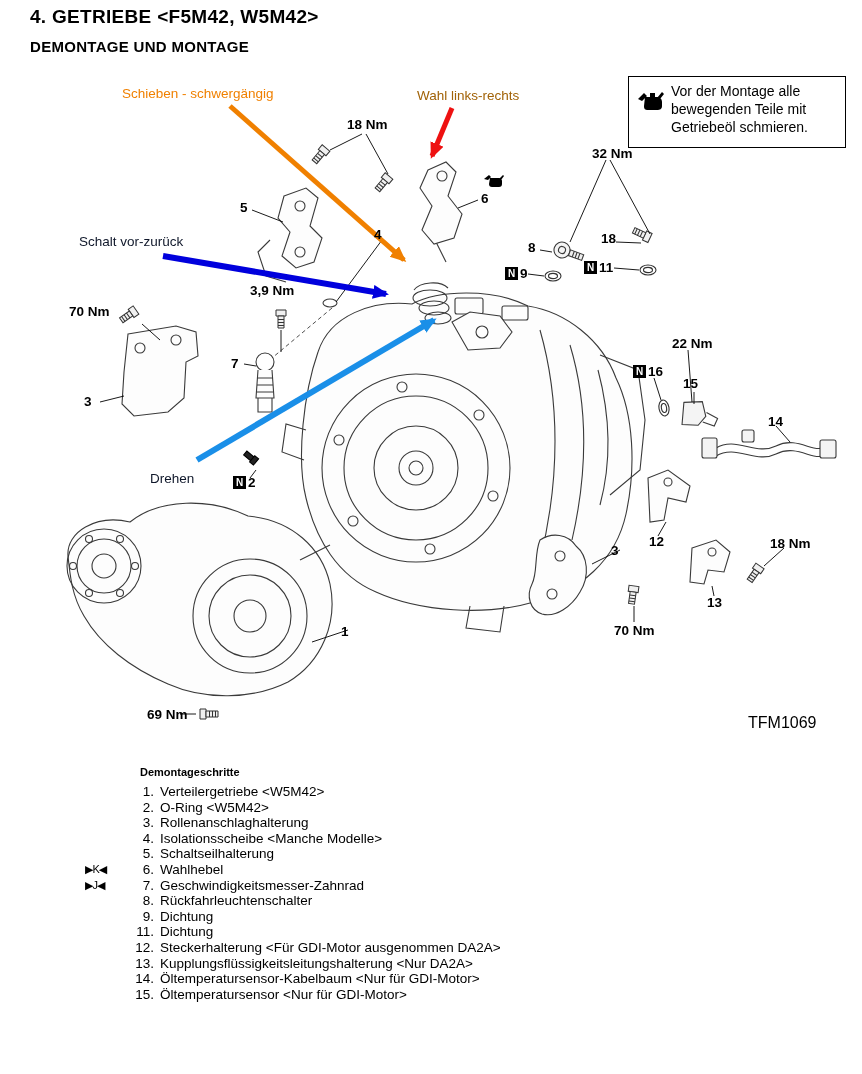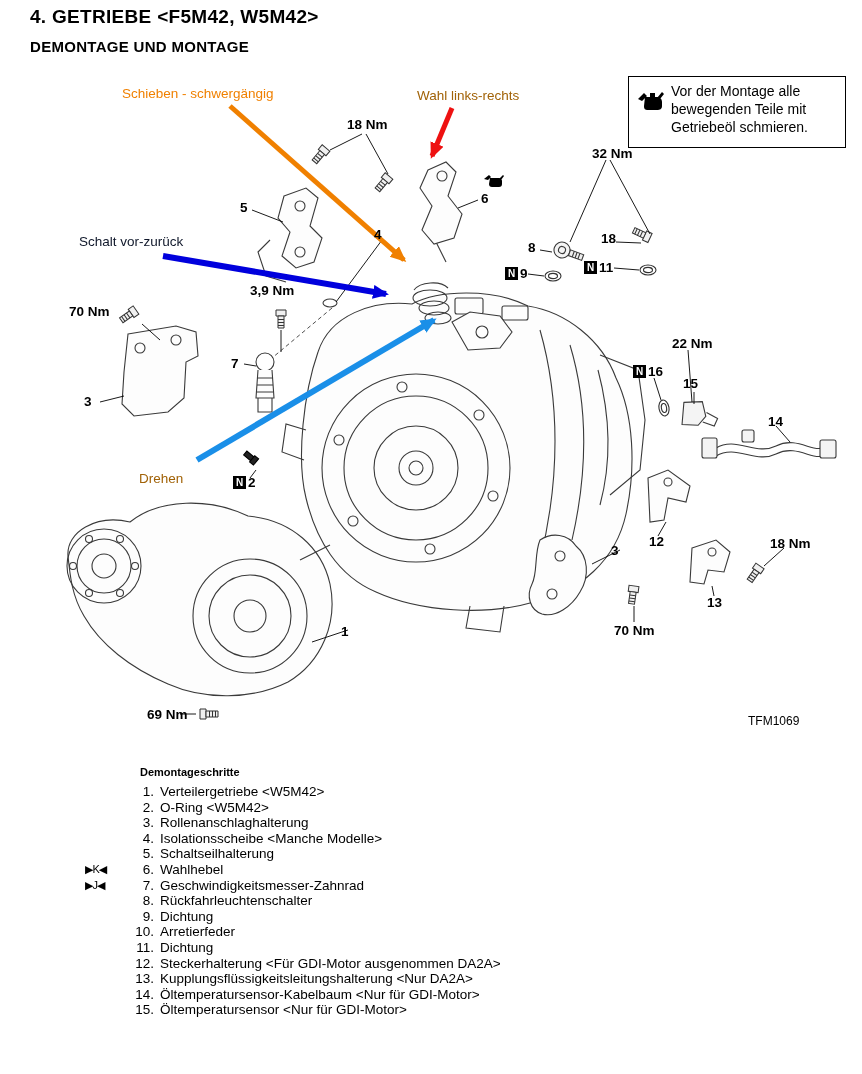--- a/index.html
+++ b/index.html
@@ -9,21 +9,21 @@
   .subtitle { position:absolute; left:30px; top:38px; font-size:15px; font-weight:bold; letter-spacing:.3px; }
   .diagram { position:absolute; left:0; top:0; width:862px; height:765px; }
   svg.art { position:absolute; left:0; top:0; }
   .lbl { position:absolute; font-size:13.5px; font-weight:bold; white-space:nowrap; }
   .callout { position:absolute; font-size:13.5px; white-space:nowrap; }
   .nbox { display:inline-block; background:#000; color:#fff; font-size:10px; font-weight:bold;
           width:13px; height:13px; line-height:13px; text-align:center; margin-right:2px; vertical-align:1px; }
   .notebox { position:absolute; left:628px; top:76px; width:218px; min-height:68px; border:1.6px solid #000;
              background:#fff; padding:6px 8px 10px 42px; font-size:14px; line-height:1.28; }
   .notebox svg { position:absolute; left:8px; top:12px; }
-  .figcode { position:absolute; left:748px; top:714px; font-size:12px; }
+  .figcode { position:absolute; left:748px; top:714px; font-size:16px; }
   .parts { position:absolute; left:0; top:766px; width:862px; }
   .parts-heading { margin-left:140px; font-size:11px; font-weight:bold; margin-bottom:6px; }
   .parts-row { display:flex; margin-left:85px; font-size:13.5px; line-height:15.6px; }
   .parts-row .marker { width:36px; font-size:11px; letter-spacing:-1px; }
   .parts-row .num { width:33px; text-align:right; }
   .parts-row .txt { margin-left:6px; }
 </style>
 </head>
 <body>
 
@@ -238,21 +238,21 @@
         <line x1="230" y1="106" x2="404" y2="260" stroke-width="5" marker-end="url(#ah-or)" stroke="#f08000"></line>
         <line x1="452" y1="108" x2="432" y2="156" stroke-width="5" marker-end="url(#ah-rd)" stroke="#ee1111"></line>
         <line x1="163" y1="256" x2="386" y2="294" stroke-width="6" marker-end="url(#ah-bl)" stroke="#0000dd"></line>
         <line x1="197" y1="460" x2="434" y2="320" stroke-width="6" marker-end="url(#ah-lb)" stroke="#1a8fe8"></line>
       </g>
     </svg>
 
     <div class="callout" style="left: 122px; top: 86px; color: rgb(240, 128, 0);">Schieben - schwergängig</div>
     <div class="callout" style="left: 417px; top: 88px; color: #a16207;">Wahl links-rechts</div>
     <div class="callout" style="left: 79px; top: 234px; color: #0f172a;">Schalt vor-zurück</div>
-    <div class="callout" style="left: 139px; top: 471px; color: #a16207;">Drehen</div>
+    <div class="callout" style="left: 150px; top: 471px; color: #0f172a;">Drehen</div>
 
     <div class="lbl" style="left:347px; top:117px;">18 Nm</div>
     <div class="lbl" style="left:592px; top:146px;">32 Nm</div>
     <div class="lbl" style="left:69px; top:304px;">70 Nm</div>
     <div class="lbl" style="left:250px; top:283px;">3,9 Nm</div>
     <div class="lbl" style="left:672px; top:336px;">22 Nm</div>
     <div class="lbl" style="left:770px; top:536px;">18 Nm</div>
     <div class="lbl" style="left:614px; top:623px;">70 Nm</div>
     <div class="lbl" style="left:147px; top:707px;">69 Nm</div>
 
@@ -336,25 +336,20 @@
         <span class="num">8.</span>
         <span class="txt">Rückfahrleuchtenschalter</span>
       </div>
     <div class="parts-row">
         <span class="marker"></span>
         <span class="num">9.</span>
         <span class="txt">Dichtung</span>
       </div>
     <div class="parts-row">
         <span class="marker"></span>
-        <span class="num">10.</span>
-        <span class="txt">Arretierfeder</span>
-      </div>
-    <div class="parts-row">
-        <span class="marker"></span>
         <span class="num">11.</span>
         <span class="txt">Dichtung</span>
       </div>
     <div class="parts-row">
         <span class="marker"></span>
         <span class="num">12.</span>
         <span class="txt">Steckerhalterung &lt;Für GDI-Motor ausgenommen DA2A&gt;</span>
       </div>
     <div class="parts-row">
         <span class="marker"></span>

